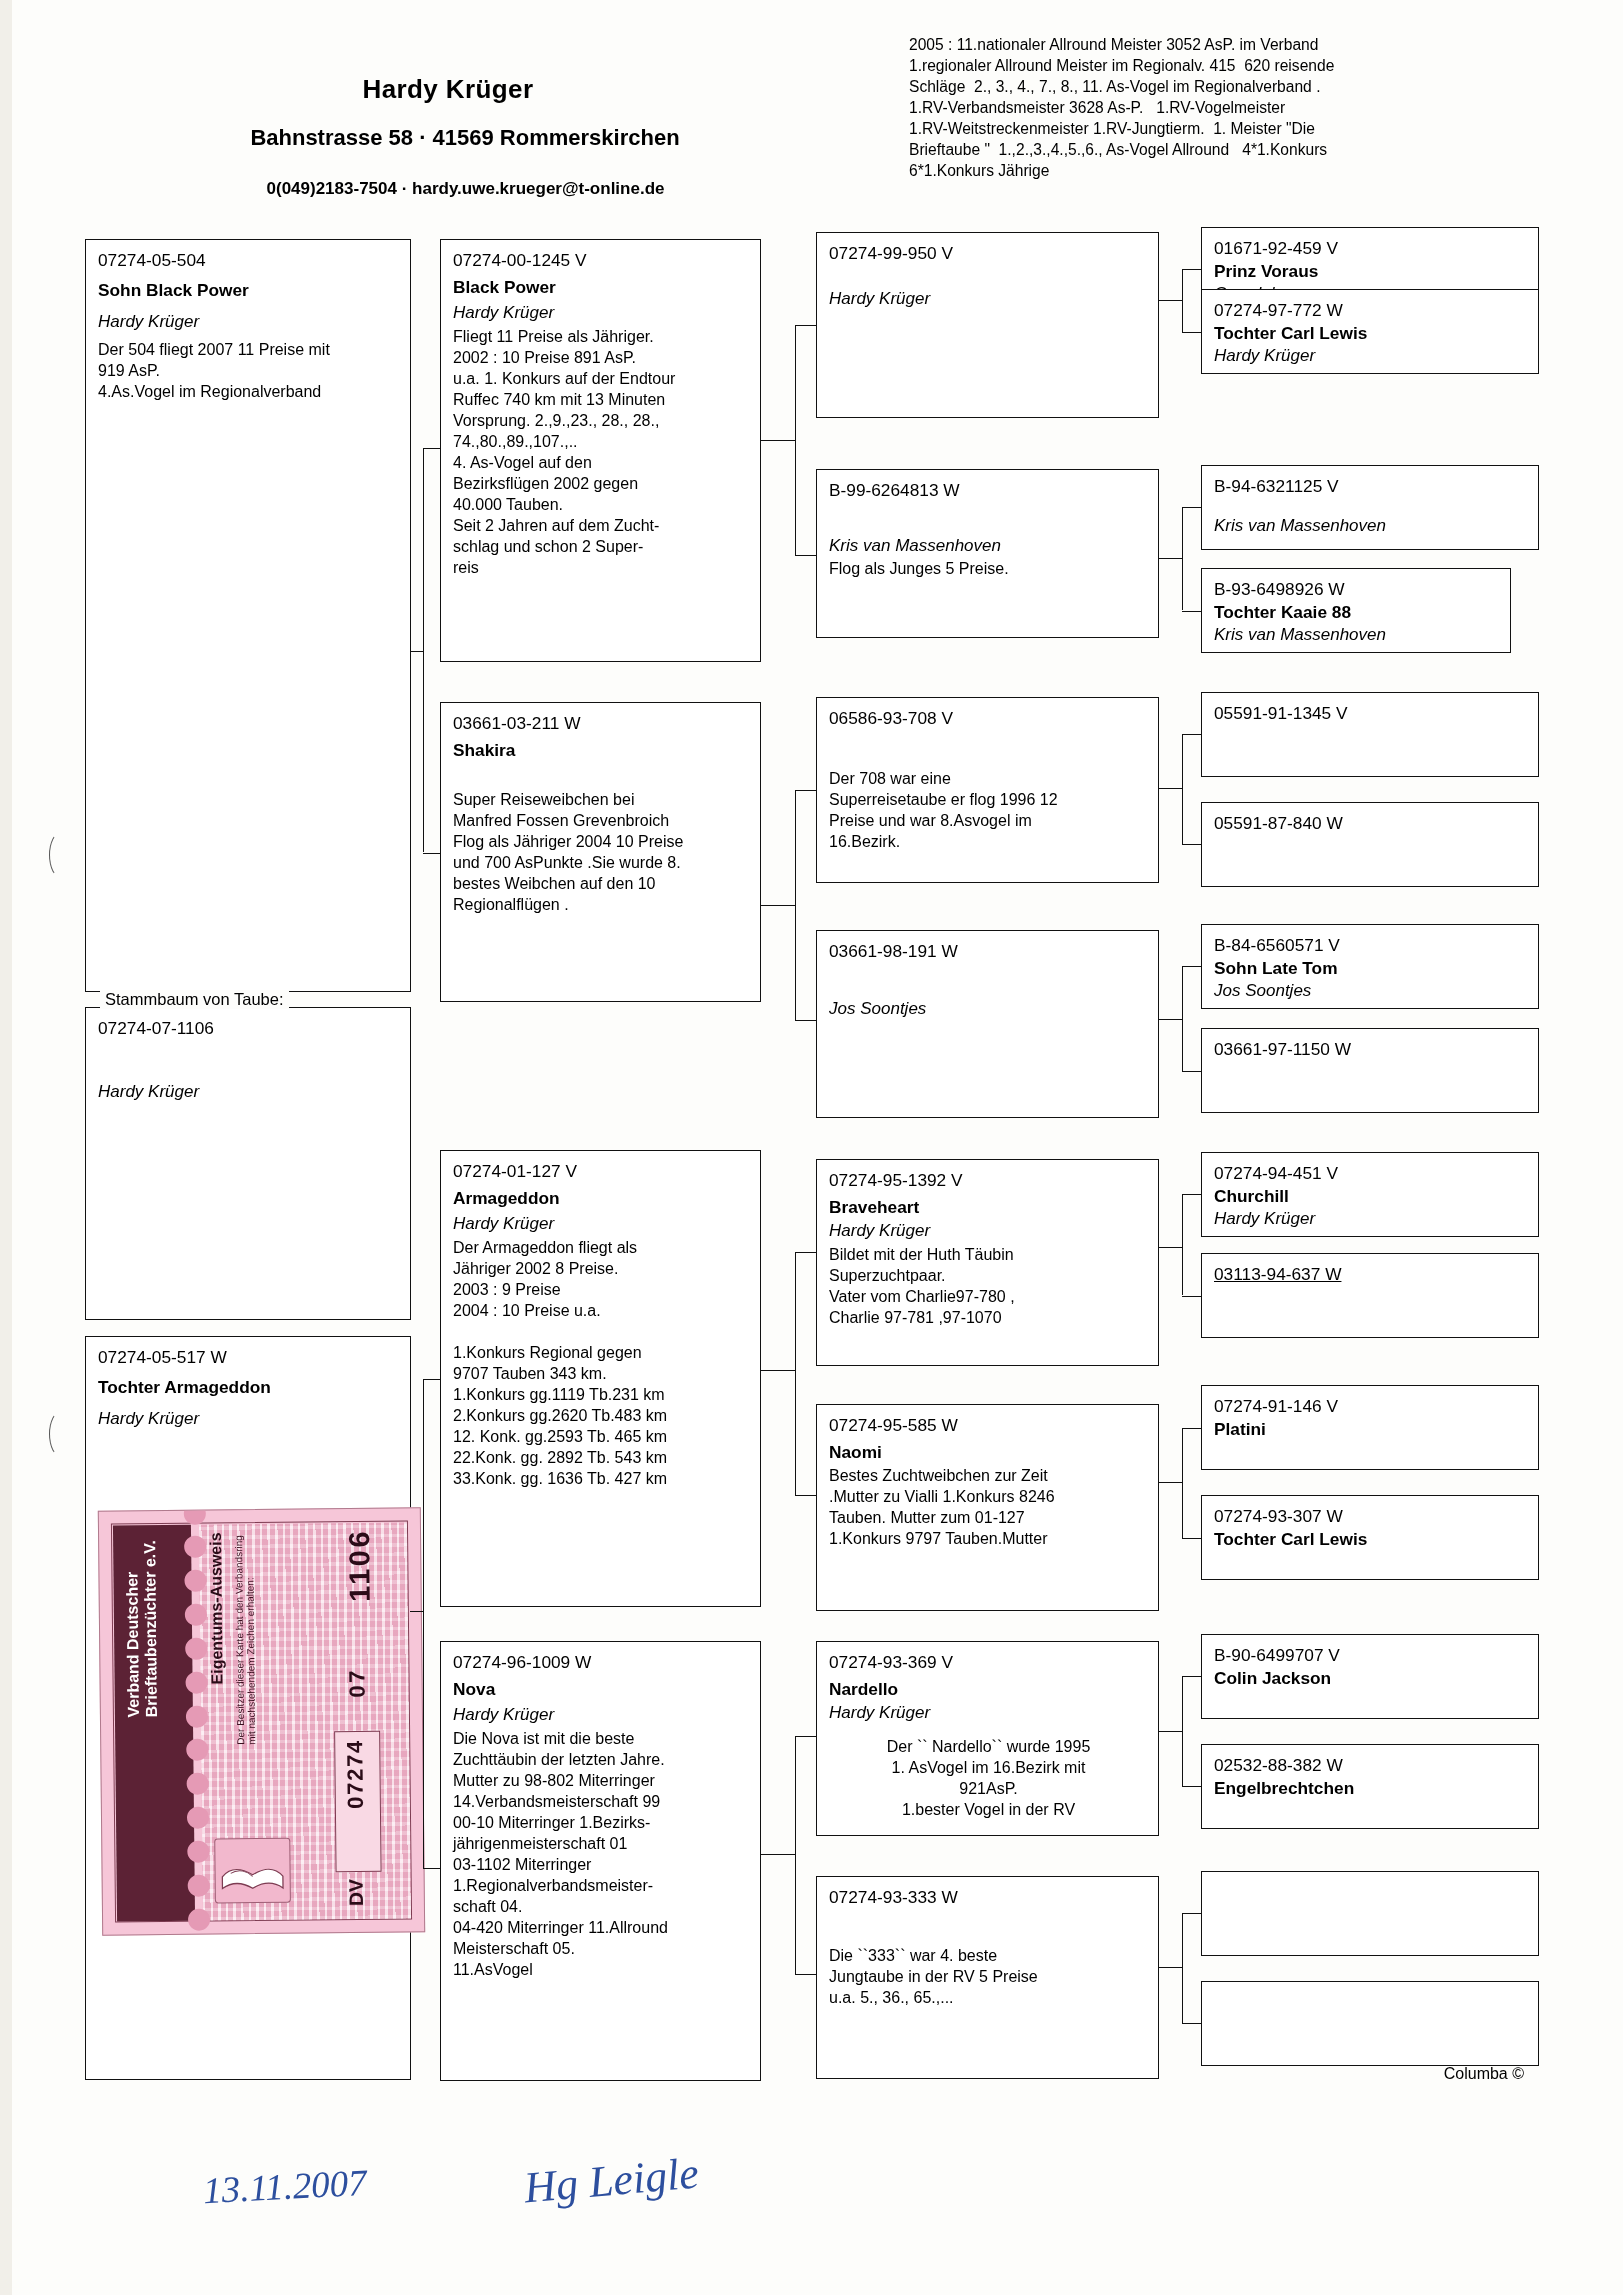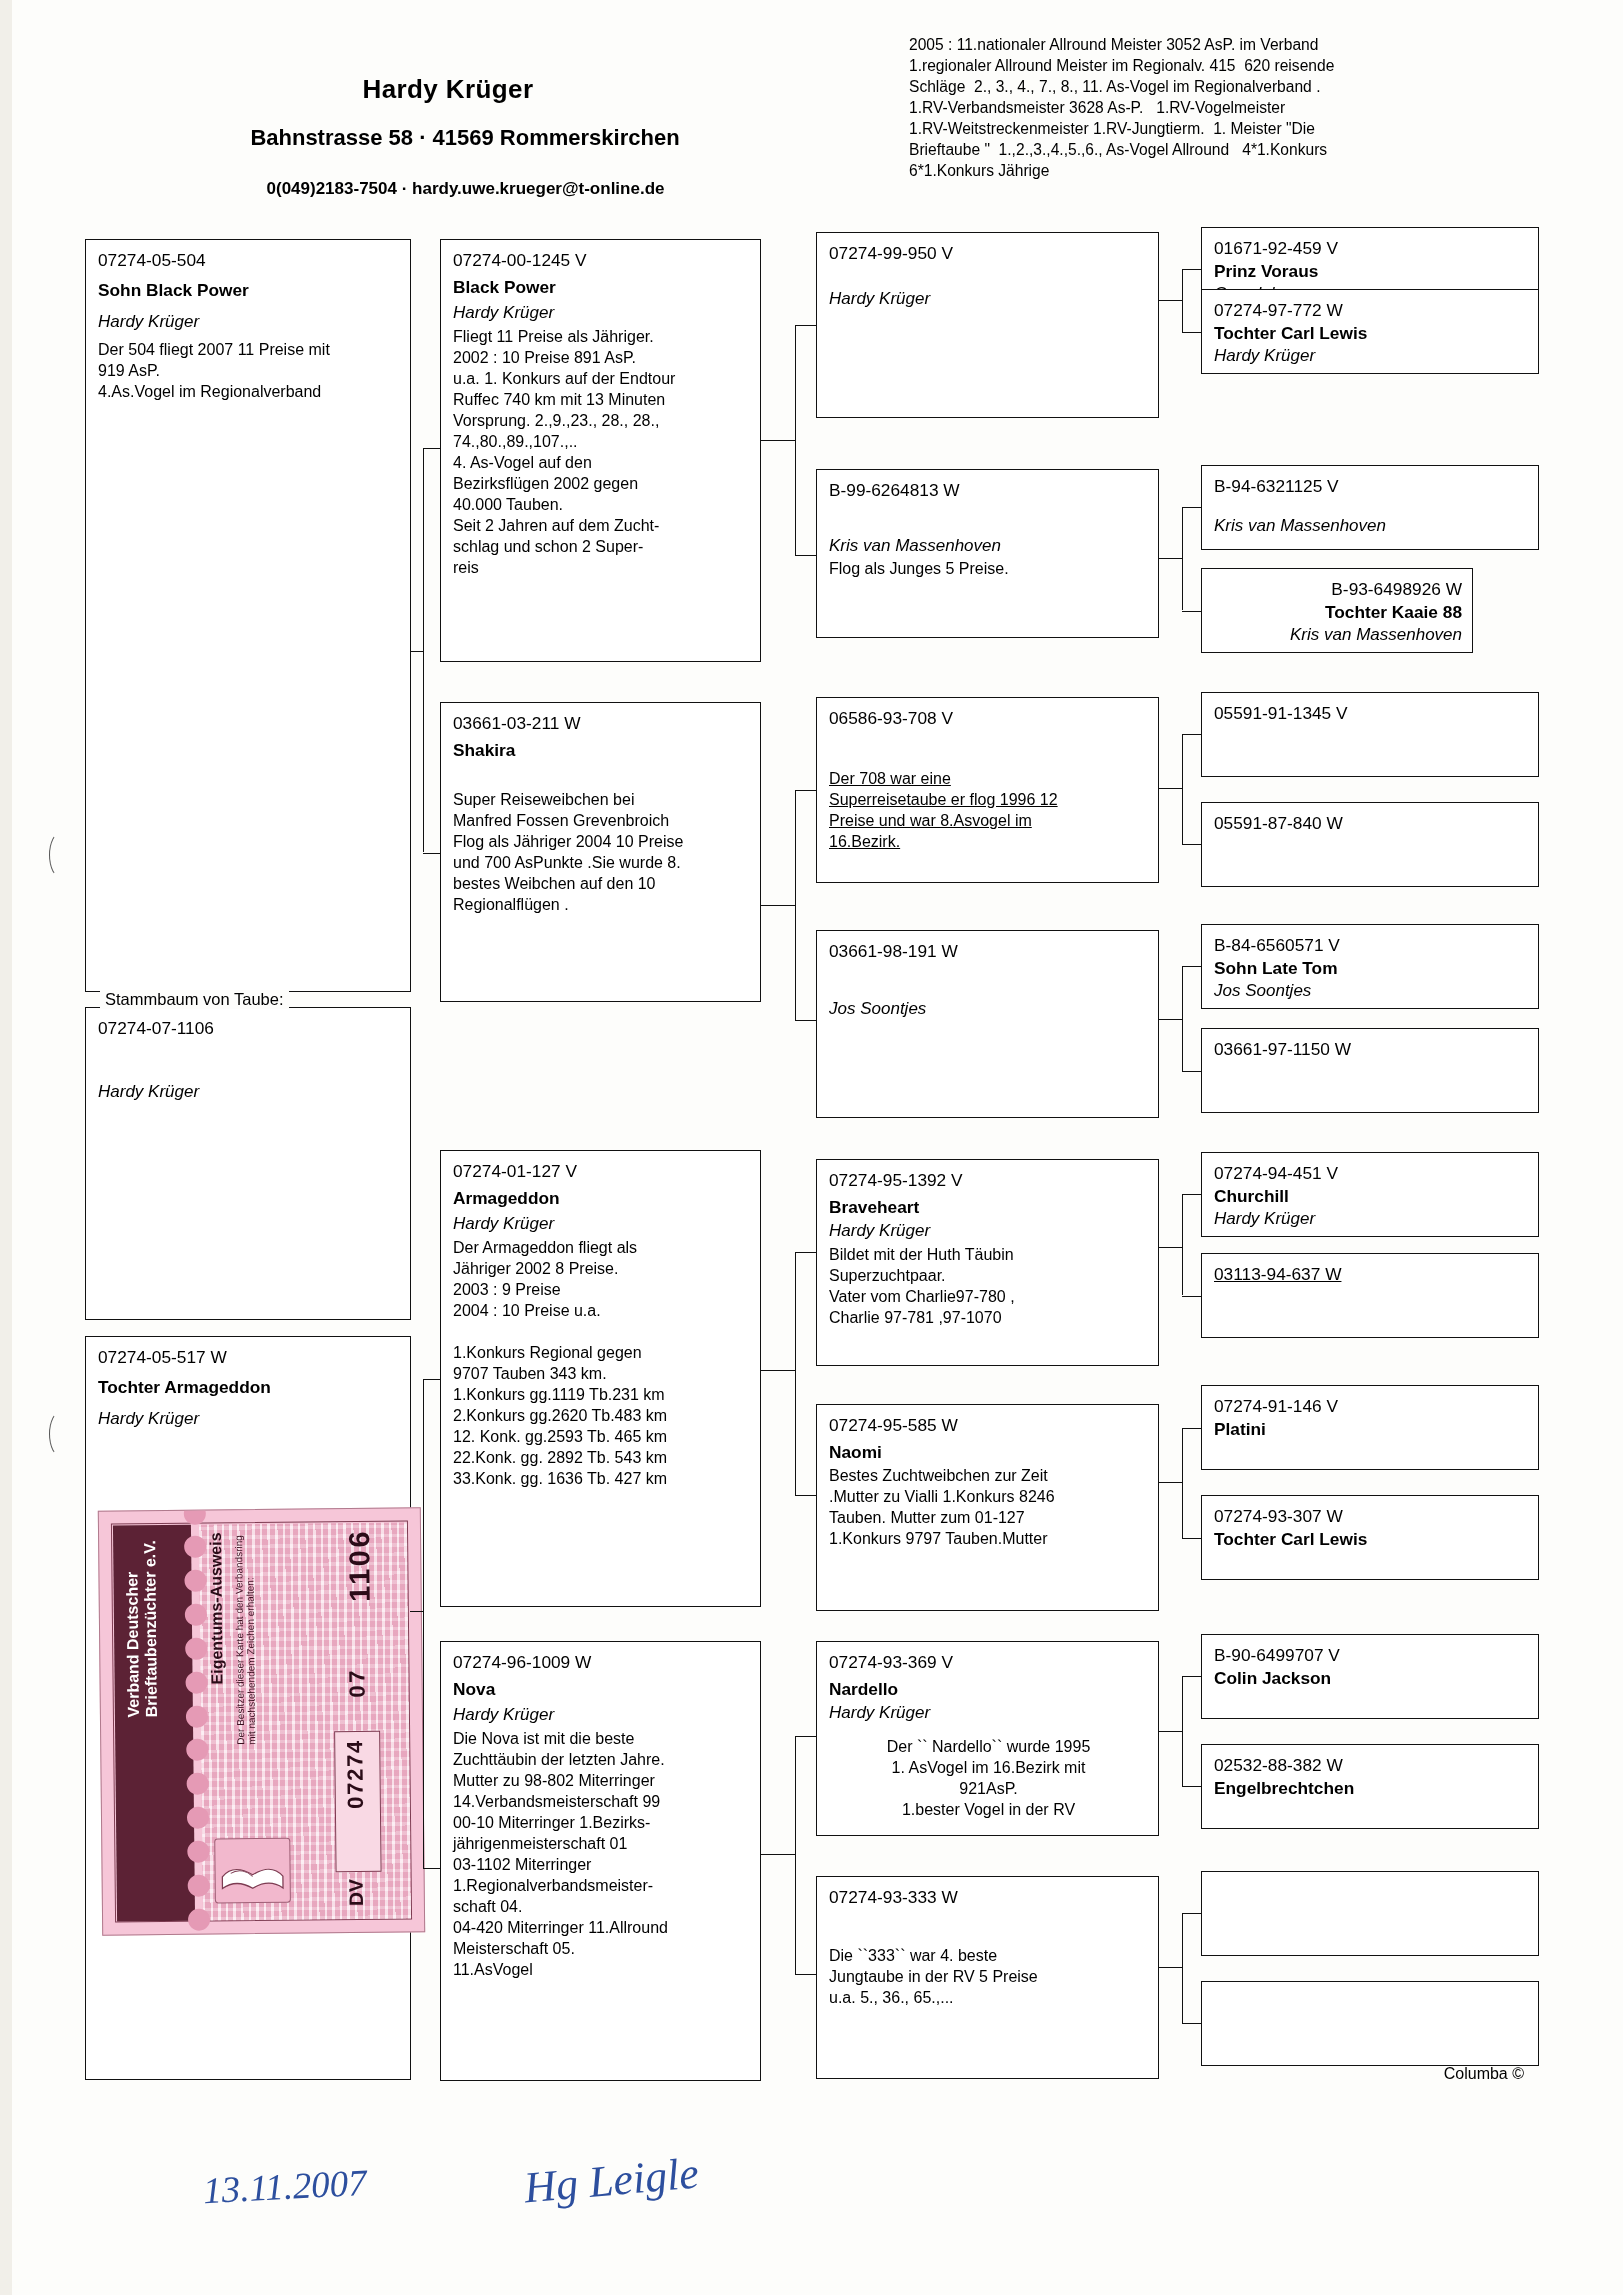--- a/index.html
+++ b/index.html
@@ -401,21 +401,21 @@
   </div>
 
   <div class="box tight" style="left:816px; top:469px; width:343px; height:169px;">
     <div class="ring">B-99-6264813 W</div>
     <div class="ow" style="margin-top:34px;">Kris van Massenhoven</div>
     <div class="txt">Flog als Junges 5 Preise.</div>
   </div>
 
   <div class="box tight" style="left:816px; top:697px; width:343px; height:186px;">
     <div class="ring">06586-93-708 V</div>
-    <div class="txt" style="margin-top:39px;text-decoration:underline;">Der 708 war eine
+    <div class="txt" style="margin-top:39px;">Der 708 war eine
 Superreisetaube er flog 1996 12
 Preise und war 8.Asvogel im
 16.Bezirk.</div>
   </div>
 
   <div class="box tight" style="left:816px; top:930px; width:343px; height:188px;">
     <div class="ring">03661-98-191 W</div>
     <div class="ow" style="margin-top:36px;">Jos Soontjes</div>
   </div>
 
@@ -465,21 +465,21 @@
     <div class="ring">07274-97-772 W</div>
     <div class="nm" style="margin-top:0px;">Tochter Carl Lewis</div>
     <div class="ow" style="margin-top:0px;">Hardy Krüger</div>
   </div>
 
   <div class="box tight" style="left:1201px; top:465px; width:338px; height:85px;">
     <div class="ring">B-94-6321125 V</div>
     <div class="ow" style="margin-top:18.6px;">Kris van Massenhoven</div>
   </div>
 
-  <div class="box tight" style="left:1201px; top:568px; width:272px; height:85px;text-align:right;">
+  <div class="box tight" style="left:1201px; top:568px; width:310px; height:85px;">
     <div class="ring">B-93-6498926 W</div>
     <div class="nm" style="margin-top:0px;">Tochter Kaaie 88</div>
     <div class="ow" style="margin-top:0px;">Kris van Massenhoven</div>
   </div>
 
   <div class="box tight" style="left:1201px; top:692px; width:338px; height:85px;">
     <div class="ring">05591-91-1345 V</div>
   </div>
 
   <div class="box tight" style="left:1201px; top:802px; width:338px; height:85px;">

